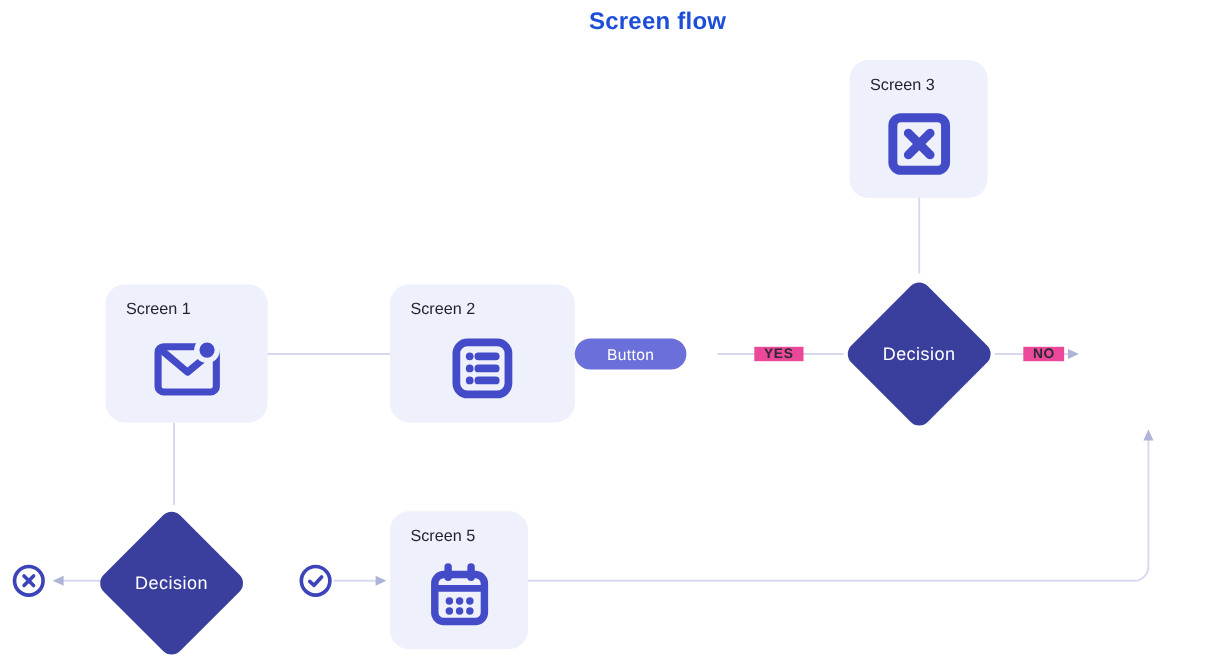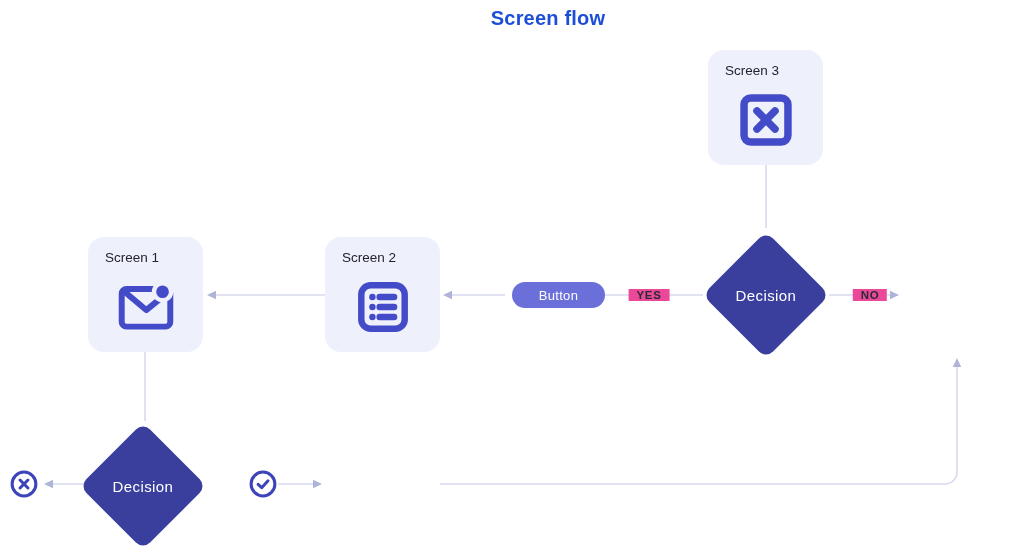--- a/index.html
+++ b/index.html
@@ -29,21 +29,21 @@
   .diamond{
     position:absolute;width:90px;height:90px;background:#3a3f9e;
     border-radius:10px;transform:rotate(45deg);
     display:flex;align-items:center;justify-content:center;
   }
   .diamond-label{
     transform:rotate(-45deg);color:#ffffff;font-size:15px;letter-spacing:.4px;
     white-space:nowrap;
   }
   .flow-button{
-    position:absolute;left:512px;top:282px;width:93px;height:26px;
+    position:absolute;left:479px;top:282px;width:93px;height:26px;
     background:#6a6fd9;border-radius:13px;display:flex;align-items:center;
     justify-content:center;color:#ffffff;font-size:13px;letter-spacing:.3px;
   }
   .edge-label{
     position:absolute;transform:translate(-50%,-50%);background:#ec4899;
     padding:0 8px;font-size:11.5px;font-weight:700;color:#2a2a35;
     letter-spacing:.6px;
   }
   .terminator{position:absolute;width:28px;height:28px;}
   .terminator svg{display:block;width:28px;height:28px;}
@@ -66,32 +66,32 @@
     <path d="M766 165 L766 228"></path>
     <path d="M145 352 L145 421"></path>
     <path d="M84 484 L48 484"></path>
     <polygon points="53,479.8 44,484 53,488.2"></polygon>
     <path d="M278 484 L317 484"></path>
     <polygon points="313,479.8 322,484 313,488.2"></polygon>
     <path d="M440 484 L945 484 A12 12 0 0 0 957 472 L957 363"></path>
     <polygon points="952.8,367 957,358 961.2,367"></polygon>
   </svg>
 
-  <div class="screen-card" style="left:88px;top:237px;">
+  <div class="screen-card" style="left:88px;top:237px;padding-left:20px;">
     <div class="screen-label">Screen 1</div>
     <div class="screen-icon">
       <svg viewBox="0 0 24 24" fill="none" stroke="#444bc8" stroke-width="2.3" stroke-linecap="round" stroke-linejoin="round">
         <rect x="2.6" y="5" width="18.8" height="14.6" rx="1.8"></rect>
         <path d="M4.5 6.8 L12.1 13.2 L19.3 7.3"></path>
         <circle cx="18.4" cy="6.1" r="3.3" fill="#444bc8" stroke="#eef0fb" stroke-width="1.7"></circle>
       </svg>
     </div>
   </div>
 
-  <div class="screen-card" style="left:325px;top:237px;">
+  <div class="screen-card" style="left:325px;top:237px;padding-left:39px;">
     <div class="screen-label">Screen 2</div>
     <div class="screen-icon">
       <svg viewBox="0 0 24 24" fill="none" stroke="#444bc8" stroke-width="2.5" stroke-linecap="round" stroke-linejoin="round">
         <rect x="3.6" y="3.6" width="16.8" height="16.8" rx="3.6"></rect>
         <line x1="10.7" y1="8.1" x2="16.3" y2="8.1"></line>
         <line x1="10.7" y1="12" x2="16.3" y2="12"></line>
         <line x1="10.7" y1="15.9" x2="16.3" y2="15.9"></line>
         <circle cx="7.9" cy="8.1" r="1.25" fill="#444bc8" stroke="none"></circle>
         <circle cx="7.9" cy="12" r="1.25" fill="#444bc8" stroke="none"></circle>
         <circle cx="7.9" cy="15.9" r="1.25" fill="#444bc8" stroke="none"></circle>
@@ -104,20 +104,37 @@
     <div class="screen-icon">
       <svg viewBox="0 0 24 24" fill="none" stroke="#444bc8" stroke-width="2.9" stroke-linecap="round" stroke-linejoin="round">
         <rect x="3.5" y="3.5" width="17" height="17" rx="2.6"></rect>
         <path d="M8.5 8.5 L15.5 15.5"></path>
         <path d="M15.5 8.5 L8.5 15.5"></path>
       </svg>
     </div>
   </div>
 
 
+  <div class="screen-card" style="left:325px;top:426px;">
+    <div class="screen-label">Screen 5</div>
+    <div class="screen-icon">
+      <svg viewBox="0 0 24 24" fill="none" stroke="#444bc8" stroke-width="2.4" stroke-linecap="round" stroke-linejoin="round">
+        <rect x="4" y="5.3" width="16" height="15.2" rx="2.9"></rect>
+        <line x1="8.3" y1="2.9" x2="8.3" y2="6.2"></line>
+        <line x1="15.7" y1="2.9" x2="15.7" y2="6.2"></line>
+        <line x1="4.4" y1="9.8" x2="19.6" y2="9.8" stroke-width="2.2"></line>
+        <circle cx="8.7" cy="13.9" r="1.2" fill="#444bc8" stroke="none"></circle>
+        <circle cx="12" cy="13.9" r="1.2" fill="#444bc8" stroke="none"></circle>
+        <circle cx="15.3" cy="13.9" r="1.2" fill="#444bc8" stroke="none"></circle>
+        <circle cx="8.7" cy="17.1" r="1.2" fill="#444bc8" stroke="none"></circle>
+        <circle cx="12" cy="17.1" r="1.2" fill="#444bc8" stroke="none"></circle>
+        <circle cx="15.3" cy="17.1" r="1.2" fill="#444bc8" stroke="none"></circle>
+      </svg>
+    </div>
+  </div>
 
   <div class="flow-button">
     <span>Button</span>
   </div>
 
   <div class="edge-label" style="left:649px;top:295px;">YES</div>
   <div class="edge-label" style="left:870px;top:295px;">NO</div>
 
   <div class="diamond" style="left:721px;top:250px;">
     <span class="diamond-label">Decision</span>

